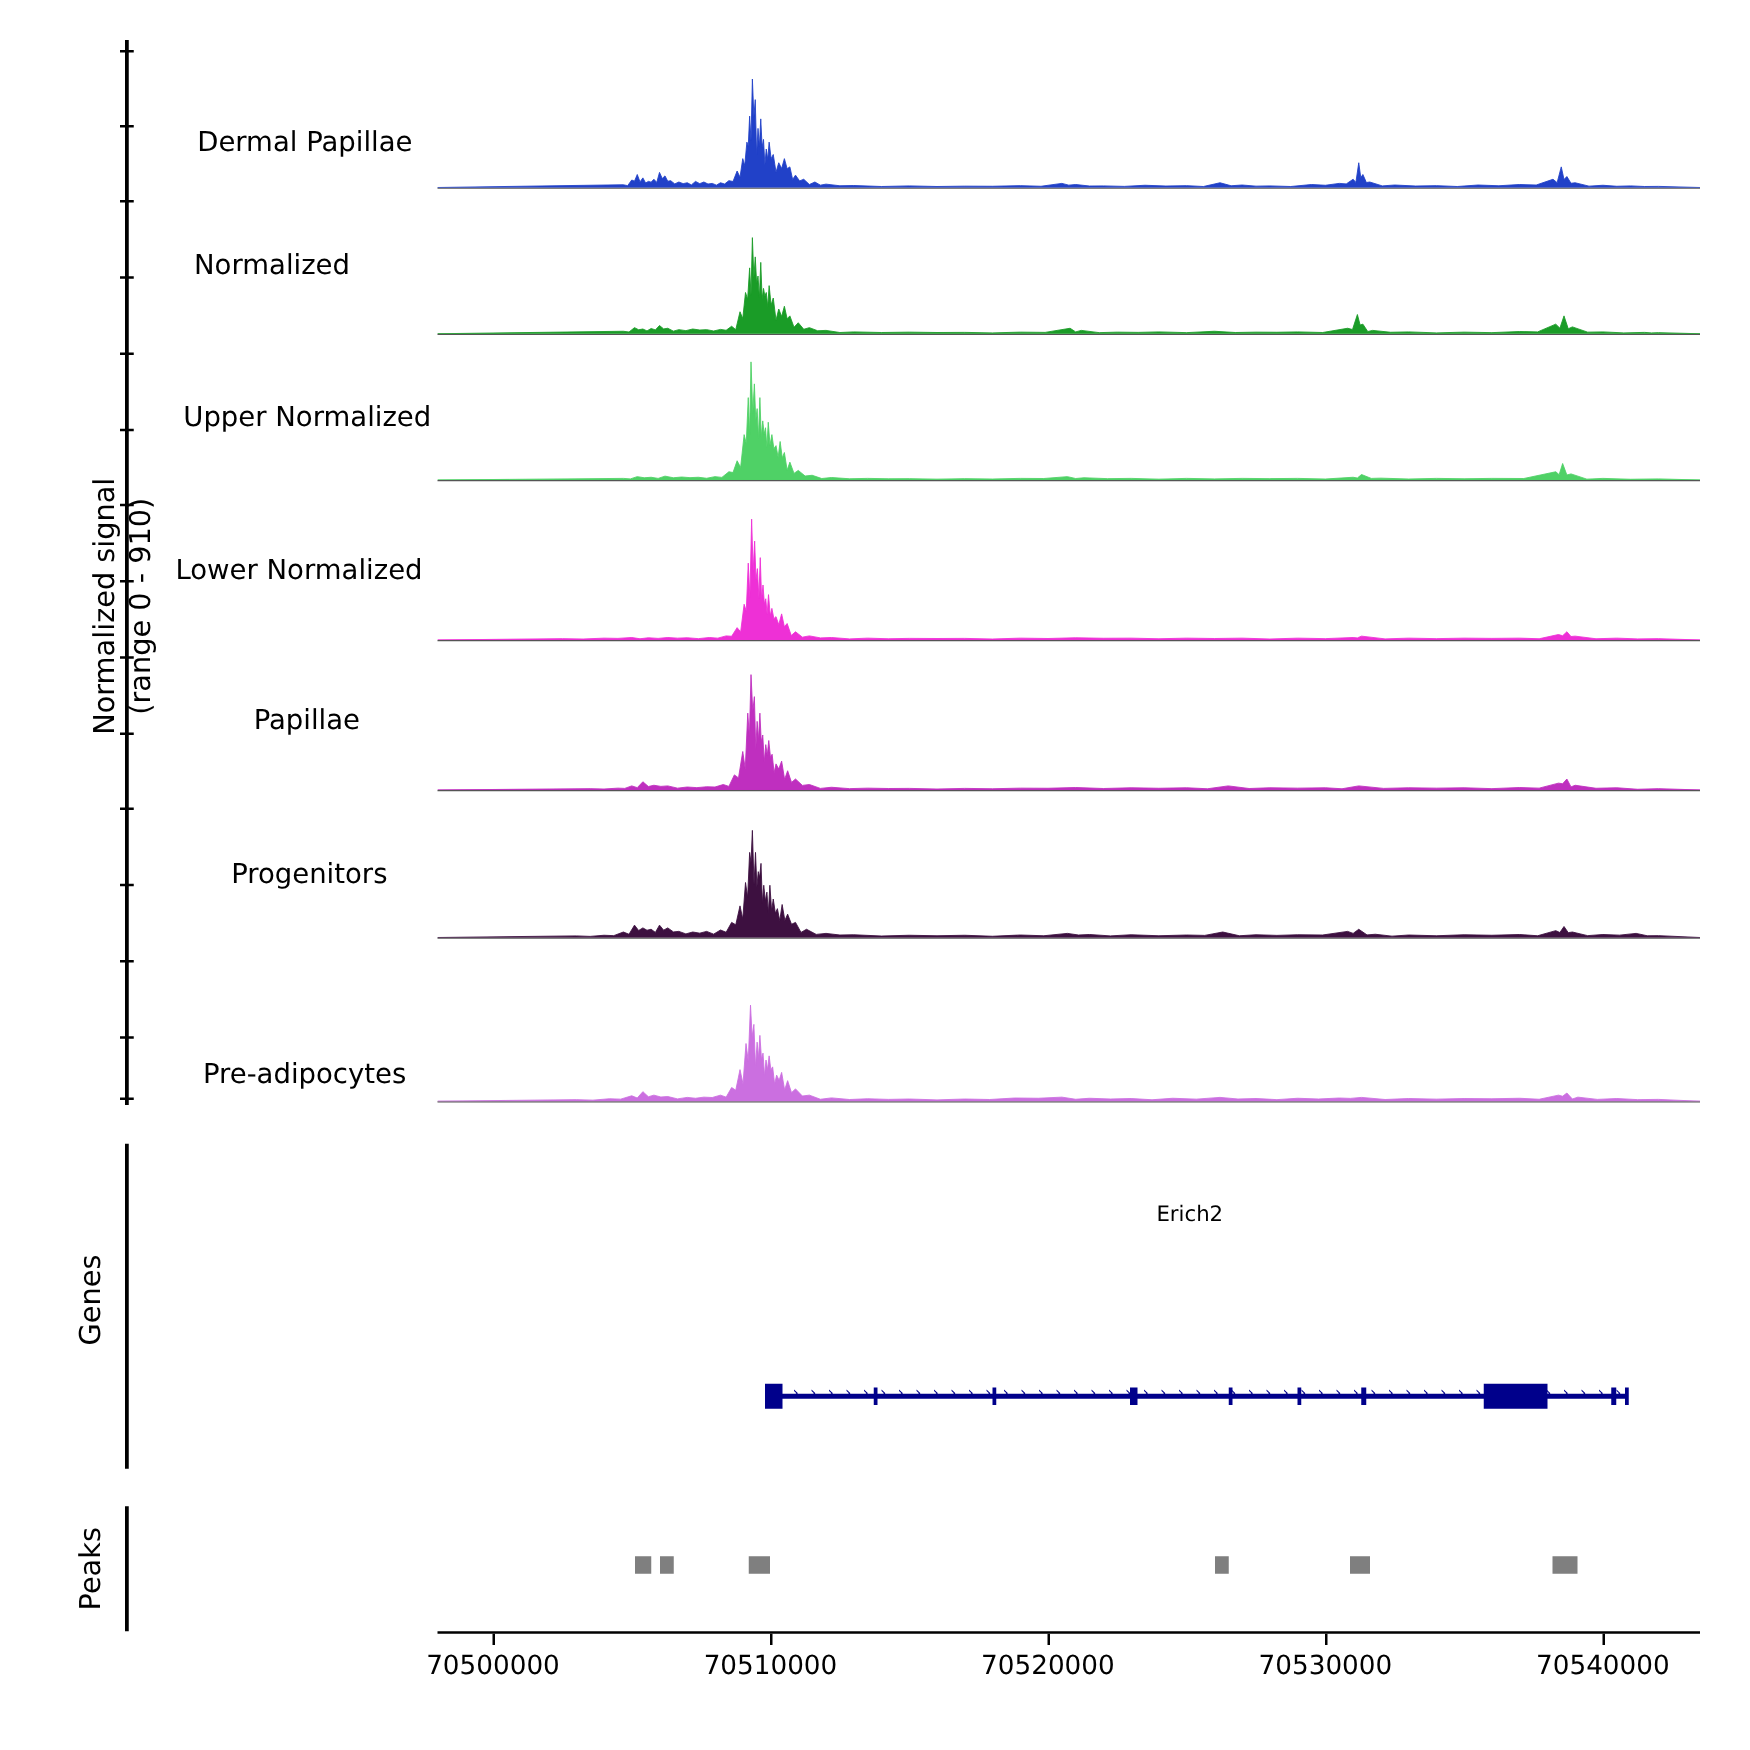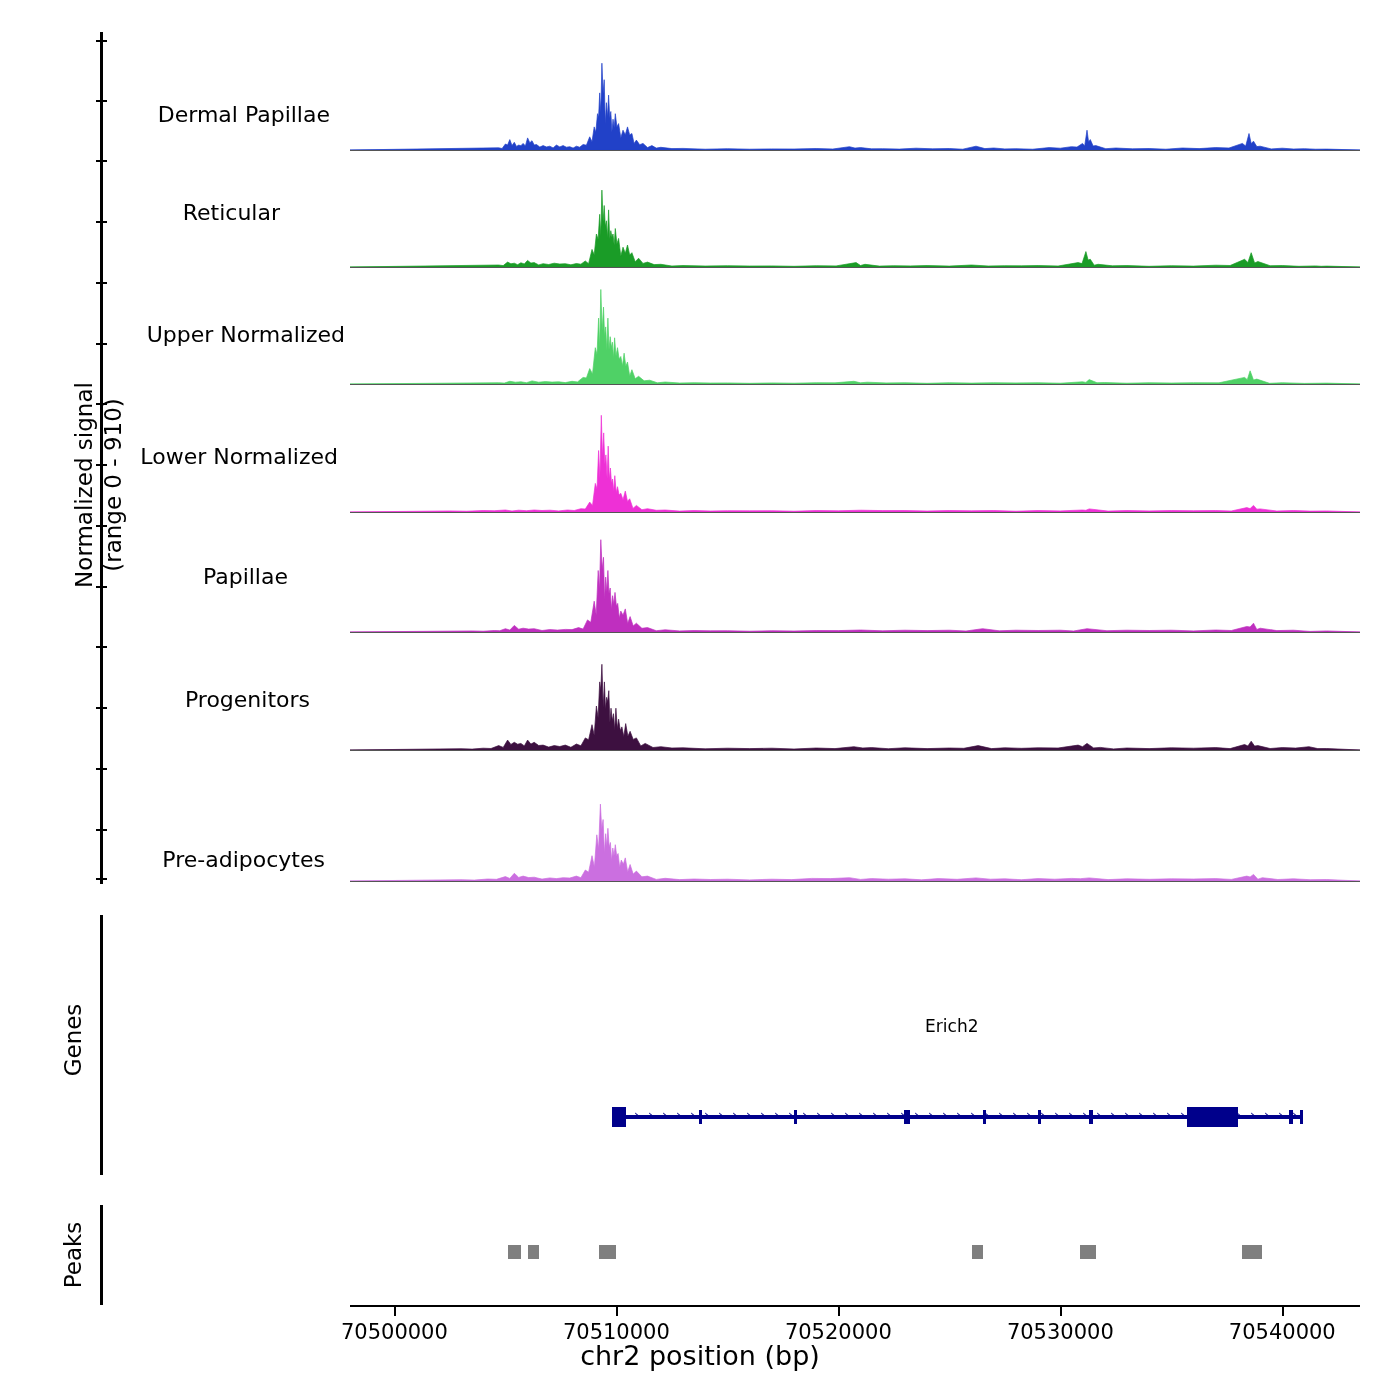--- a/index.html
+++ b/index.html
@@ -142,21 +142,21 @@
   <div class="tick" style="top:768px;"></div>
   <div class="tick" style="top:829px;"></div>
   <div class="tick" style="top:878px;"></div>
 
   <div id="tracks-container">
       <div class="track-name" style="top: 78px; left: 120px; width: 210px; margin-top: 24px;">Dermal Papillae</div>
       <div class="baseline" style="top: 150px;"></div>
       <svg width="1010" height="100" style="position: absolute; left: 350px; top: 50px;">
         <path d="M 0 100 L 148.7 97.8 L 152.1 98.5 L 155.4 94.0 L 157.6 94.9 L 159.8 89.6 L 162.0 95.5 L 164.3 92.3 L 166.5 96.4 L 168.7 95.1 L 170.9 95.7 L 173.1 93.4 L 175.4 95.9 L 177.6 87.9 L 179.8 92.8 L 182.0 90.7 L 184.2 95.0 L 186.5 94.5 L 189.8 97.1 L 193.1 95.6 L 196.5 96.9 L 199.8 96.2 L 203.1 97.9 L 206.4 95.1 L 209.8 96.9 L 213.1 95.6 L 216.4 97.2 L 219.8 96.7 L 223.1 98.1 L 226.4 96.2 L 229.7 97.2 L 233.1 94.5 L 236.4 95.2 L 239.7 86.8 L 242.0 91.8 L 244.2 76.9 L 245.8 82.3 L 247.5 63.7 L 248.6 66.9 L 249.7 42.9 L 250.8 62.3 L 251.9 13.2 L 253.1 43.4 L 254.2 29.7 L 255.3 74.0 L 256.4 52.7 L 257.5 67.1 L 258.6 45.1 L 259.7 67.7 L 260.8 61.5 L 261.9 82.0 L 263.0 69.2 L 264.2 77.5 L 265.3 63.7 L 266.9 76.9 L 268.6 73.6 L 270.8 87.7 L 273.0 80.2 L 275.3 84.8 L 277.5 76.9 L 279.7 84.9 L 281.9 83.5 L 284.1 93.5 L 286.4 90.1 L 289.7 94.7 L 293.0 93.4 L 297.5 97.6 L 301.9 95.6 L 306.3 98.1 L 310.8 97.3 L 321.9 98.6 L 333.0 98.4 L 355.2 99.2 L 377.4 98.7 L 399.6 99.2 L 421.8 98.9 L 444.0 99.0 L 466.2 98.5 L 482.8 99.0 L 499.5 96.7 L 505.0 98.1 L 510.5 97.6 L 521.6 98.8 L 532.7 98.7 L 549.4 99.1 L 566.0 98.2 L 582.7 98.8 L 599.3 98.5 L 612.7 99.2 L 626.0 96.2 L 634.9 98.6 L 643.7 98.0 L 654.8 98.9 L 665.9 98.7 L 682.6 99.2 L 699.2 97.6 L 710.3 98.2 L 721.4 96.7 L 727.0 97.1 L 732.5 93.4 L 734.7 95.9 L 737.0 80.2 L 738.6 92.0 L 740.3 89.6 L 743.1 96.0 L 745.8 95.6 L 755.8 98.7 L 765.8 98.0 L 782.5 98.8 L 799.1 98.5 L 815.8 99.2 L 832.4 98.0 L 849.1 98.6 L 865.7 97.6 L 879.0 98.0 L 892.4 93.4 L 895.7 96.1 L 899.0 83.5 L 901.2 93.6 L 903.5 91.2 L 906.8 96.6 L 910.1 96.2 L 921.2 98.9 L 932.3 98.2 L 943.4 99.0 L 954.5 98.7 L 965.6 99.2 L 976.7 99.1 L 1010 100 Z" fill="#2141c8" stroke="#2141c8" stroke-width="0.7"></path>
       </svg>
-      <div class="track-name" style="top: 200px; left: 120px; width: 160px;">Reticular</div>
+      <div class="track-name" style="top: 200px; left: 120px; width: 160px;">Normalized</div>
       <div class="baseline" style="top: 267px;"></div>
       <svg width="1010" height="100" style="position: absolute; left: 350px; top: 167px;">
         <path d="M 0 100 L 148.7 98.0 L 153.2 98.6 L 157.6 95.1 L 160.9 96.8 L 164.3 96.2 L 167.6 97.7 L 170.9 95.8 L 174.3 96.9 L 177.6 93.4 L 180.9 96.1 L 184.2 95.6 L 188.7 97.9 L 193.1 96.7 L 198.7 97.5 L 204.2 96.2 L 209.8 97.0 L 215.3 96.7 L 220.9 97.8 L 226.4 96.5 L 230.9 97.2 L 235.3 94.0 L 238.6 96.7 L 242.0 82.4 L 244.2 87.8 L 246.4 67.0 L 248.1 72.3 L 249.7 47.3 L 250.8 69.1 L 251.9 23.1 L 253.1 55.0 L 254.2 38.5 L 255.3 59.5 L 256.4 53.8 L 257.5 71.3 L 258.6 42.9 L 259.7 72.1 L 260.8 63.7 L 261.9 69.9 L 263.0 67.0 L 264.2 78.3 L 265.3 61.5 L 266.9 77.0 L 268.6 71.4 L 270.8 89.1 L 273.0 80.2 L 275.3 86.2 L 277.5 78.0 L 279.7 88.0 L 281.9 85.7 L 285.2 94.8 L 288.6 91.2 L 293.0 96.4 L 297.5 95.1 L 304.1 97.6 L 310.8 97.3 L 321.9 99.0 L 333.0 98.5 L 355.2 99.0 L 377.4 98.7 L 399.6 99.0 L 421.8 98.9 L 444.0 99.3 L 466.2 98.7 L 486.1 98.9 L 506.1 95.6 L 510.5 98.5 L 515.0 97.3 L 529.4 99.1 L 543.8 98.7 L 560.5 98.9 L 577.1 98.5 L 599.3 99.1 L 621.5 98.0 L 638.2 99.0 L 654.8 98.7 L 671.5 98.8 L 688.1 98.5 L 708.1 99.0 L 728.1 95.6 L 732.0 96.6 L 735.9 84.6 L 738.1 93.0 L 740.3 92.3 L 744.2 98.2 L 748.1 97.3 L 762.5 98.8 L 776.9 98.5 L 799.1 99.3 L 821.3 98.7 L 843.5 99.1 L 865.7 98.2 L 880.1 98.5 L 894.6 92.3 L 897.9 95.5 L 901.2 85.7 L 904.6 96.0 L 907.9 94.5 L 920.1 98.7 L 932.3 98.5 L 949.0 99.3 L 965.6 98.9 L 971.2 99.3 L 976.7 99.1 L 1010 100 Z" fill="#1a9c27" stroke="#1a9c27" stroke-width="0.7"></path>
       </svg>
       <div class="track-name" style="top: 322px; left: 120px; width: 225px;">Upper Normalized</div>
       <div class="baseline" style="top: 384px;"></div>
       <svg width="1010" height="100" style="position: absolute; left: 350px; top: 284px;">
         <path d="M 0 100 L 148.7 98.7 L 154.3 99.1 L 159.8 97.3 L 165.4 98.2 L 170.9 97.8 L 176.5 98.7 L 182.0 96.9 L 188.7 98.2 L 195.3 97.6 L 202.0 98.1 L 208.7 97.8 L 215.3 98.6 L 222.0 97.3 L 227.5 97.9 L 233.1 93.4 L 236.4 94.0 L 239.7 84.6 L 242.5 89.9 L 245.3 63.7 L 247.0 70.8 L 248.6 34.1 L 249.7 63.7 L 250.8 5.5 L 252.2 46.5 L 253.5 23.1 L 254.6 51.9 L 255.7 42.9 L 256.8 66.5 L 257.9 34.1 L 259.0 65.4 L 260.2 52.7 L 261.3 63.4 L 262.4 58.2 L 263.5 74.0 L 264.6 53.8 L 266.0 72.1 L 267.5 63.7 L 269.1 74.9 L 270.8 72.5 L 272.5 81.9 L 274.1 69.2 L 275.8 82.3 L 277.5 78.0 L 279.7 92.1 L 281.9 85.7 L 285.2 94.7 L 288.6 92.3 L 294.1 96.8 L 299.7 96.2 L 307.4 98.8 L 315.2 98.0 L 329.6 99.0 L 344.1 98.7 L 360.7 99.0 L 377.4 98.9 L 399.6 99.3 L 421.8 98.9 L 444.0 99.2 L 466.2 98.7 L 485.0 98.8 L 503.9 97.3 L 510.5 98.8 L 517.2 98.2 L 536.1 98.9 L 554.9 98.7 L 577.1 99.3 L 599.3 98.7 L 621.5 99.1 L 643.7 98.7 L 665.9 98.9 L 688.1 98.7 L 710.3 99.2 L 732.5 97.8 L 735.9 98.4 L 739.2 95.6 L 747.0 98.7 L 754.7 98.5 L 776.9 99.2 L 799.1 98.7 L 821.3 99.0 L 843.5 98.7 L 869.0 98.8 L 894.6 93.4 L 897.3 95.7 L 900.1 86.8 L 903.5 96.0 L 906.8 95.1 L 919.5 99.3 L 932.3 98.7 L 954.5 99.4 L 976.7 99.1 L 1010 100 Z" fill="#4fd166" stroke="#4fd166" stroke-width="0.7"></path>
       </svg>
       <div class="track-name" style="top: 444px; left: 120px; width: 218px;">Lower Normalized</div>
@@ -178,21 +178,21 @@
       <div class="baseline" style="top: 881px;"></div>
       <svg width="1010" height="100" style="position: absolute; left: 350px; top: 781px;">
         <path d="M 0 100 L 111.0 98.7 L 124.3 99.1 L 137.6 98.0 L 146.5 98.3 L 155.4 95.6 L 159.8 97.4 L 164.3 92.3 L 168.7 96.4 L 173.1 95.1 L 178.7 96.6 L 184.2 96.2 L 192.0 98.1 L 199.8 96.9 L 206.4 97.6 L 213.1 96.7 L 219.8 97.0 L 226.4 95.1 L 230.9 96.7 L 235.3 89.0 L 238.6 91.2 L 242.0 74.7 L 244.4 86.1 L 246.8 53.8 L 248.6 67.9 L 250.4 23.1 L 251.7 48.3 L 253.1 38.5 L 254.4 72.3 L 255.7 52.7 L 256.8 65.4 L 257.9 47.3 L 259.2 66.3 L 260.4 61.5 L 261.6 79.5 L 262.8 67.0 L 264.0 74.7 L 265.3 63.7 L 266.7 74.9 L 268.1 72.5 L 269.7 86.2 L 271.3 79.1 L 273.3 83.2 L 275.3 76.9 L 277.7 90.9 L 280.1 83.5 L 283.2 93.1 L 286.4 90.1 L 291.9 95.8 L 297.5 95.1 L 306.3 98.4 L 315.2 97.3 L 329.6 98.6 L 344.1 98.0 L 360.7 98.5 L 377.4 98.2 L 399.6 98.9 L 421.8 98.2 L 441.7 98.6 L 461.7 97.4 L 480.6 97.6 L 499.5 96.7 L 510.5 98.4 L 521.6 97.6 L 538.3 98.2 L 554.9 97.8 L 571.6 98.8 L 588.2 97.6 L 607.1 98.3 L 626.0 96.9 L 640.4 98.2 L 654.8 97.8 L 671.5 98.7 L 688.1 97.6 L 704.8 98.2 L 721.4 97.4 L 730.3 97.7 L 739.2 96.9 L 758.1 98.6 L 776.9 97.8 L 799.1 98.3 L 821.3 97.8 L 843.5 98.0 L 865.7 97.6 L 881.3 98.4 L 896.8 95.1 L 900.1 96.0 L 903.5 93.4 L 907.9 98.2 L 912.3 96.7 L 927.9 98.5 L 943.4 97.8 L 960.1 98.7 L 976.7 98.5 L 1010 100 Z" fill="#cb6fe0" stroke="#cb6fe0" stroke-width="0.7"></path>
       </svg>
     </div>
 
   <div class="spine" style="left:100px; top:915px; height:260px;"></div>
   <div class="rot-label" style="left:15px; top:1020px; width:130px; height:40px;">Genes</div>
 
   <div id="genes-container">
-      <div class="gene-name" style="left: 925.11px; top: 1016px;">Erich2</div>
+      <div class="gene-name" style="left: 925.11px; top: 962px;">Erich2</div>
       <div class="gene-body" style="left: 611.934px; width: 690.352px; top: 1115px;"></div>
       <div class="gene-arrow" style="left: 619.934px; top: 1108px;">›</div>
       <div class="gene-arrow" style="left: 633.934px; top: 1108px;">›</div>
       <div class="gene-arrow" style="left: 647.934px; top: 1108px;">›</div>
       <div class="gene-arrow" style="left: 661.934px; top: 1108px;">›</div>
       <div class="gene-arrow" style="left: 675.934px; top: 1108px;">›</div>
       <div class="gene-arrow" style="left: 689.934px; top: 1108px;">›</div>
       <div class="gene-arrow" style="left: 703.934px; top: 1108px;">›</div>
       <div class="gene-arrow" style="left: 717.934px; top: 1108px;">›</div>
       <div class="gene-arrow" style="left: 731.934px; top: 1108px;">›</div>
@@ -266,15 +266,14 @@
       <div class="xticklabel" style="left: 304.396px; width: 180px; top: 1320px;">70500000</div>
       <div class="xtick" style="left: 616.374px; top: 1307px;"></div>
       <div class="xticklabel" style="left: 526.374px; width: 180px; top: 1320px;">70510000</div>
       <div class="xtick" style="left: 838.352px; top: 1307px;"></div>
       <div class="xticklabel" style="left: 748.352px; width: 180px; top: 1320px;">70520000</div>
       <div class="xtick" style="left: 1060.33px; top: 1307px;"></div>
       <div class="xticklabel" style="left: 970.33px; width: 180px; top: 1320px;">70530000</div>
       <div class="xtick" style="left: 1282.31px; top: 1307px;"></div>
       <div class="xticklabel" style="left: 1192.31px; width: 180px; top: 1320px;">70540000</div>
     </div>
-  <div class="xlabel" style="top:1340px;">chr2 position (bp)</div>
 
 </div>
 
 </body></html>

